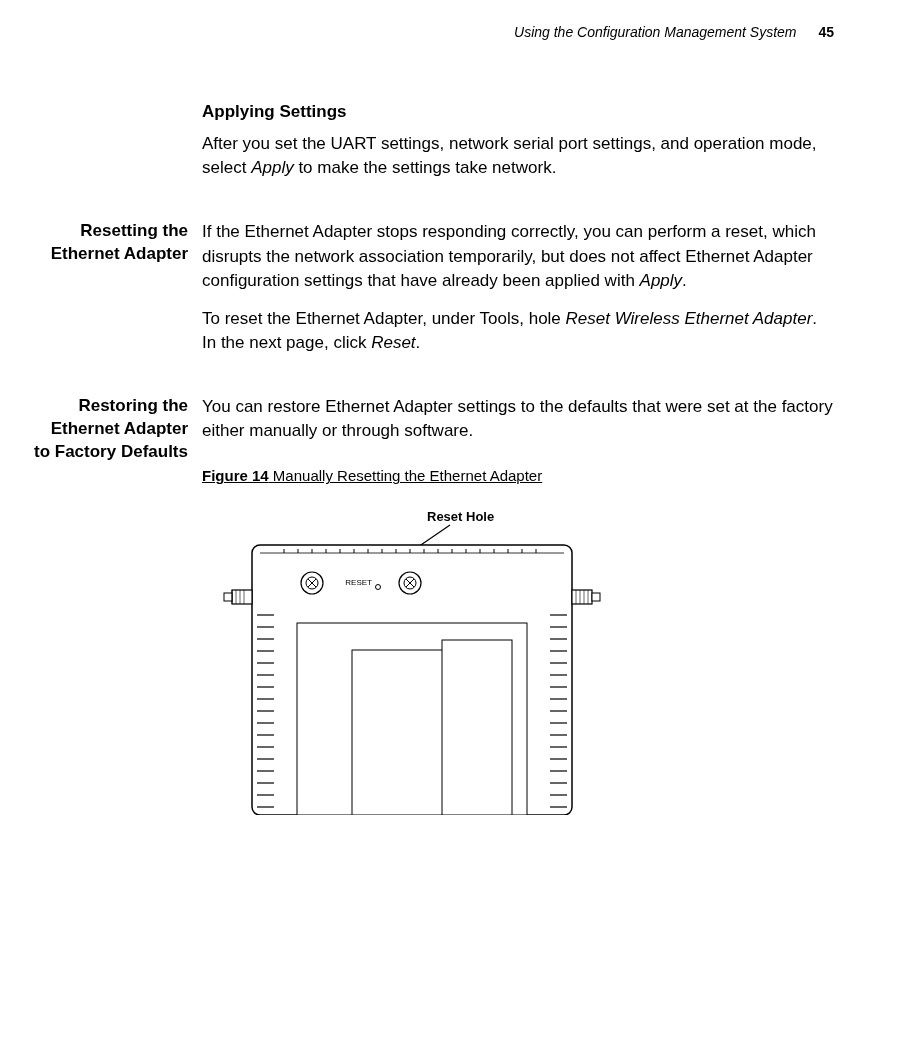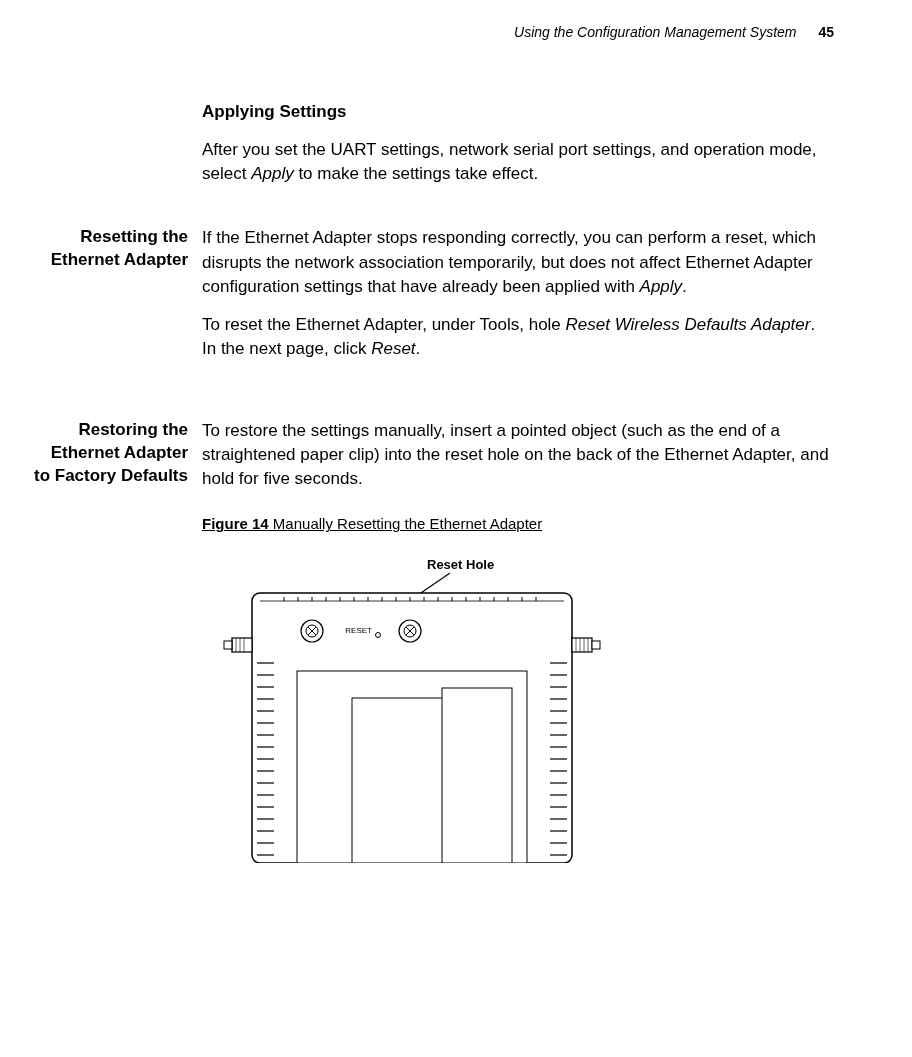--- a/index.html
+++ b/index.html
@@ -46,21 +46,21 @@
   .body {
     flex: 1;
     font-size: 17px;
     line-height: 1.42;
   }
   .body p {
     margin: 0 0 14px 0;
   }
   .body .sub-title {
     font-weight: 700;
-    margin-bottom: 14px;
+    margin-bottom: 8px;
     display: block;
     font-size: 17px;
   }
   .body .fig-label {
     font-size: 15px;
     margin-top: 6px;
     text-decoration: underline;
   }
   .body .fig-label .fignum {
     font-weight: 700;
@@ -82,41 +82,41 @@
   <div class="running-head">
     <span>Using the Configuration Management System</span>
     <span class="pnum">45</span>
   </div>
 
   <div class="section">
     <div class="side"></div>
     <div class="body">
       <span class="sub-title">Applying Settings</span>
       <p>
-        <span>After you set the UART settings, network serial port settings, and operation mode, select </span><em class="ui">Apply</em><span> to make the settings take effect.</span>
+        <span>After you set the UART settings, network serial port settings, and operation mode, select </span><em class="ui">Apply</em><span> to make the settings take network.</span>
       </p>
     </div>
   </div>
 
   <div class="section" style="margin-top:26px;">
     <div class="side">Resetting the Ethernet Adapter</div>
     <div class="body">
       <p>
         <span>If the Ethernet Adapter stops responding correctly, you can perform a reset, which disrupts the network association temporarily, but does not affect Ethernet Adapter configuration settings that have already been applied with </span><em class="ui">Apply</em><span>.</span>
       </p>
       <p>
-        <span>To reset the Ethernet Adapter, under Tools, hole </span><em class="ui">Reset Wireless Defaults Adapter</em><span>. In the next page, click </span><em class="ui">Reset</em><span>.</span>
+        <span>To reset the Ethernet Adapter, under Tools, hole </span><em class="ui">Reset Wireless Ethernet Adapter</em><span>. In the next page, click </span><em class="ui">Reset</em><span>.</span>
       </p>
     </div>
   </div>
 
-  <div class="section" style="margin-top:44px;">
+  <div class="section" style="margin-top:26px;">
     <div class="side">Restoring the Ethernet Adapter to Factory Defaults</div>
     <div class="body">
-      <p>To restore the settings manually, insert a pointed object (such as the end of a straightened paper clip) into the reset hole on the back of the Ethernet Adapter, and hold for five seconds.</p>
+      <p>You can restore Ethernet Adapter settings to the defaults that were set at the factory either manually or through software.</p>
 
       <p class="fig-label" style="margin-top:22px;">
         <span class="fignum">Figure 14</span><span>   Manually Resetting the Ethernet Adapter</span>
       </p>
 
       <div class="figure-wrap">
         <svg width="420" height="310" viewBox="0 0 420 310">
 
           <text x="225" y="16" font-family="Arial" font-size="13" font-weight="700" fill="#000">Reset Hole</text>
 

